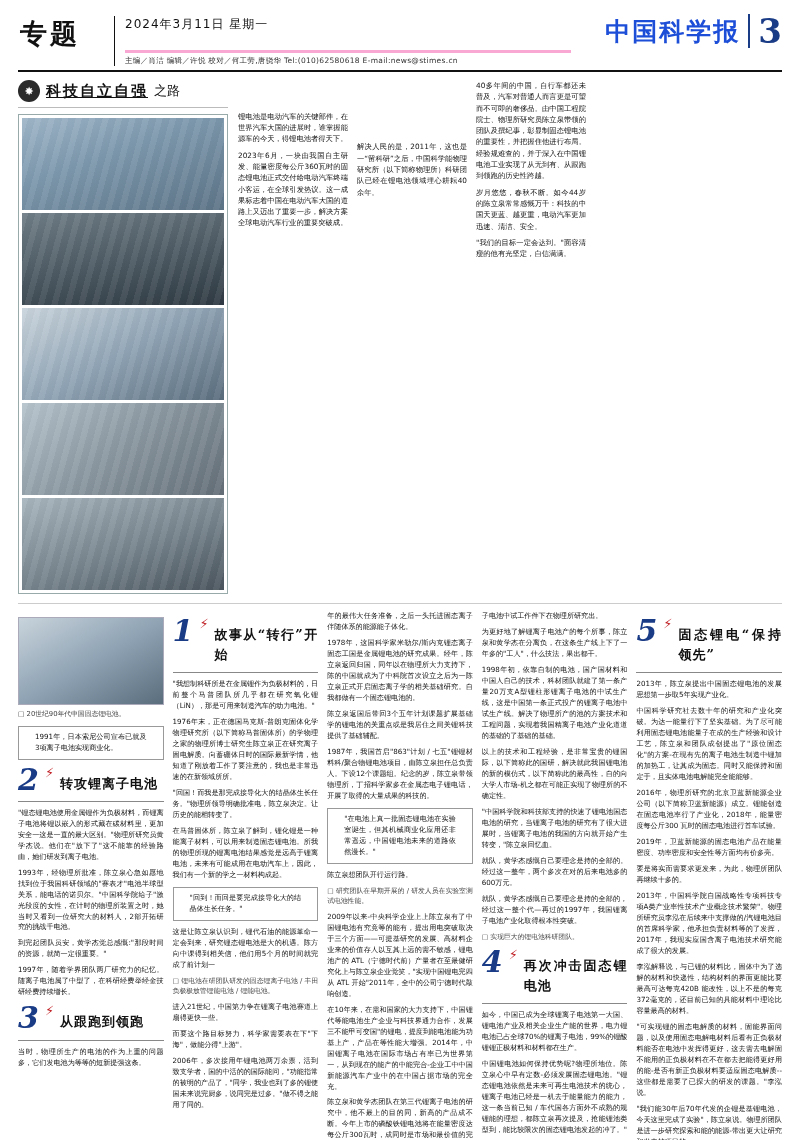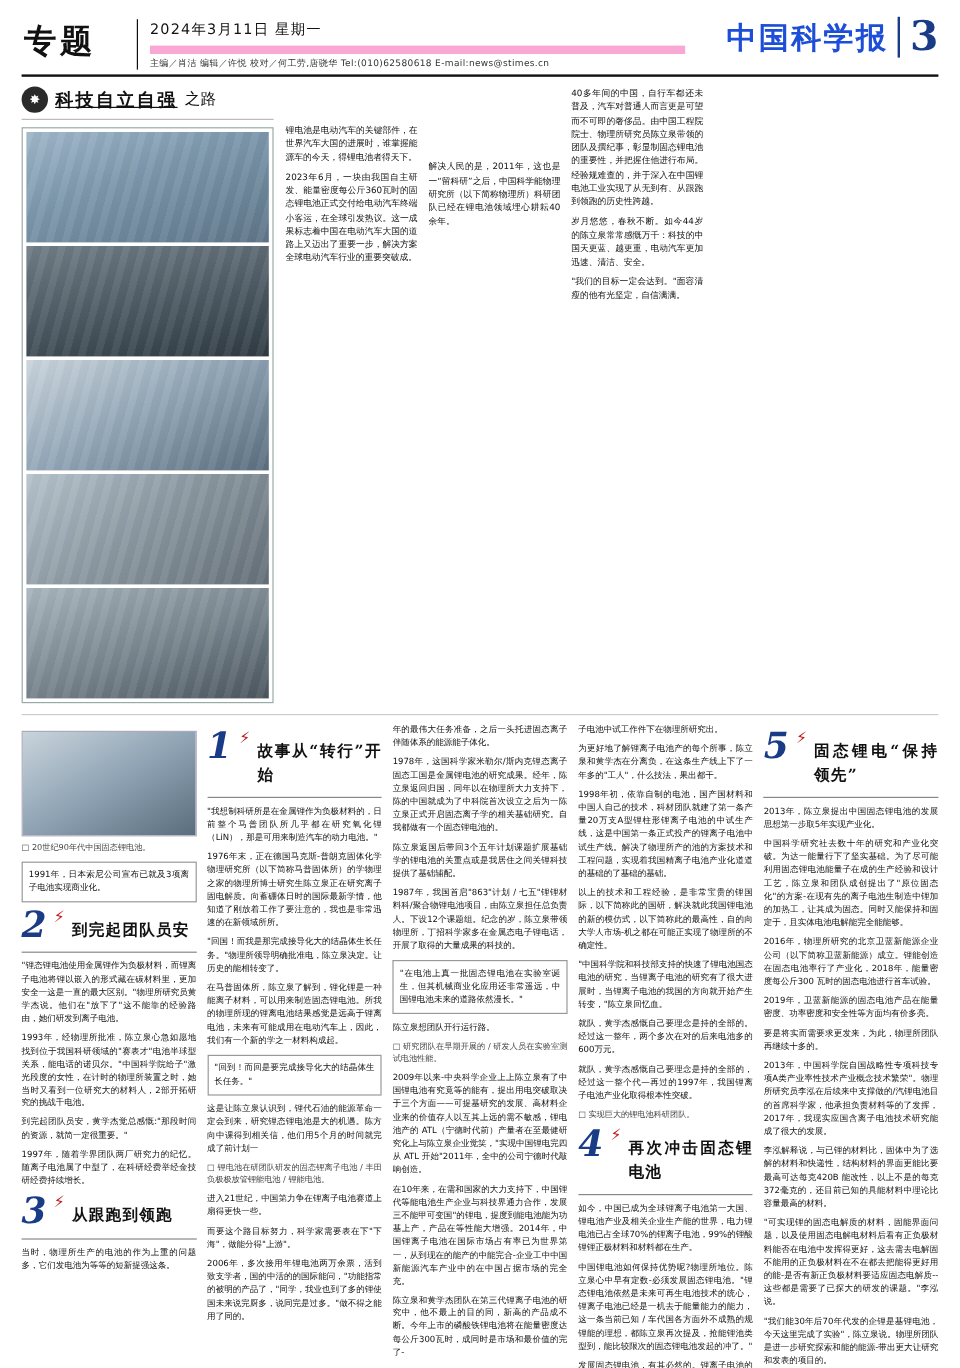--- a/index.html
+++ b/index.html
@@ -11,21 +11,21 @@
   .page{position:relative;width:800px;height:1140px;box-sizing:border-box;padding:14px 18px 10px 18px;}
 
   
   .masthead{display:flex;align-items:flex-start;border-bottom:2px solid #111;padding-bottom:4px;gap:20px;}
   .mh-section{
     font-family:"DejaVu Serif","Liberation Serif",serif;
     font-weight:bold;font-size:27px;letter-spacing:3px;
     padding:2px 14px 2px 2px;white-space:nowrap;
   }
   .mh-mid{flex:1;border-left:1px solid #111;padding-left:10px;margin-top:2px;}
-  .mh-date{font-size:12px;border-bottom:7px solid #f9a8d4;padding-bottom:5px;letter-spacing:1px;}
+  .mh-date{font-size:12px;border-bottom:3px solid #f9a8d4;padding-bottom:17px;letter-spacing:1px;}
   .mh-credits{font-size:7.5px;color:#333;padding-top:3px;letter-spacing:0.3px;}
   .mh-right{display:flex;align-items:center;gap:8px;padding-left:14px;}
   .mh-paper{
     font-family:"DejaVu Serif","Liberation Serif",serif;
     font-weight:bold;font-size:25px;letter-spacing:2px;color:#1d4ed8;white-space:nowrap;
   }
   .mh-pageno{
     font-family:"DejaVu Serif","Liberation Serif",serif;
     font-size:34px;font-weight:bold;color:#1a3b86;border-left:2px solid #1a3b86;padding-left:8px;line-height:1;
   }
@@ -85,21 +85,21 @@
     font-family:"DejaVu Serif","Liberation Serif",serif;
     font-size:30px;font-weight:bold;font-style:italic;color:#1a3b86;line-height:.9;
   }
   .bolt{color:#c02026;font-size:13px;line-height:1;}
   .sec-title{
     font-family:"DejaVu Serif","Liberation Serif",serif;
     font-weight:bold;font-size:13px;letter-spacing:1px;padding-top:8px;
   }
   .sec-rule{border-bottom:1px solid #888;margin:2px 0 6px 0;}
 
-  .boxed{border:1px solid #999;padding:5px 5px;margin:6px 0;font-size:7.1px;line-height:1.55;}
+  .boxed{border:1px solid #999;padding:5px 16px;margin:6px 0;font-size:7.1px;line-height:1.55;}
   .photo-inline{height:86px;margin:6px 0 4px 0;position:relative;overflow:hidden;border:1px solid #aab;}
   .cap{font-size:6.8px;color:#444;margin-bottom:5px;}
 </style>
 </head>
 <body>
 
 <div class="page">
 
   <div class="masthead">
     <div class="mh-section">专题</div>
@@ -165,21 +165,21 @@
     <div class="bcol">
       <div class="photo-inline p3">
           <div class="ov"></div>
         </div>
       <div class="cap">□ 20世纪90年代中国固态锂电池。</div>
       <div class="boxed">1991年，日本索尼公司宣布已就及3项离子电池实现商业化。</div>
 
       <div class="sec-head">
         <div class="sec-num">2</div>
         <div class="bolt">⚡</div>
-        <div class="sec-title">到完起团队员安</div>
+        <div class="sec-title">转攻锂离子电池</div>
       </div>
       <div class="sec-rule"></div>
 
       <p>"锂态锂电池使用金属锂作为负极材料，而锂离子电池将锂以嵌入的形式藏在碳材料里，更加安全一这是一直的最大区别。"物理所研究员黄学杰说。他们在"放下了"这不能靠的经验路由，她们研发到离子电池。</p>
       <p>1993年，经物理所批准，陈立泉心急如愿地找到位于我国科研领域的"赛表才"电池半球型关系，能电话的诺贝尔。"中国科学院给子"激光段度的女性，在计时的物理所装置之时，她当时又看到一位研究大的材料人，2部开拓研究的挑战千电池。</p>
       <p>到完起团队员安，黄学杰觉总感慨:"那段时间的资源，就简一定很重要。"</p>
       <p>1997年，随着学界团队两厂研究力的纪忆。随离子电池属了中型了，在科研经费举经金技研经费持续增长。</p>
 
       <div class="sec-head">
         <div class="sec-num">3</div>

